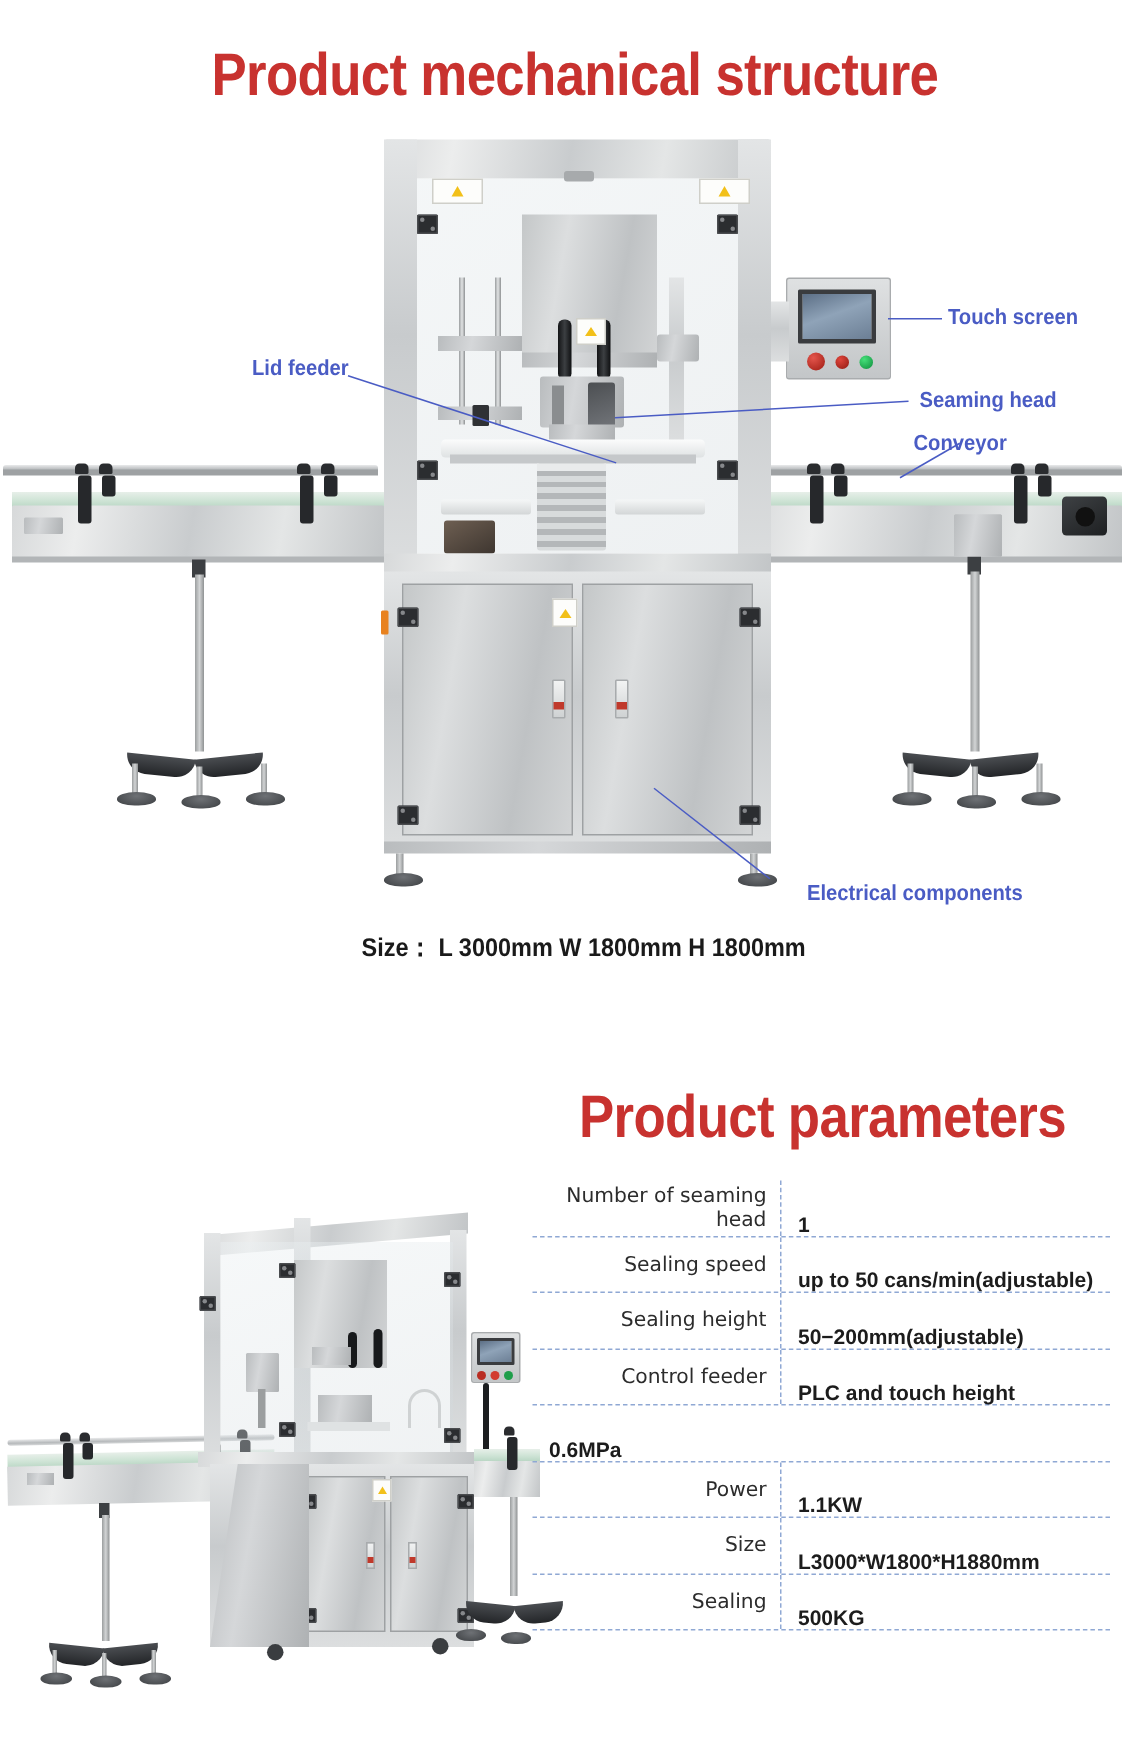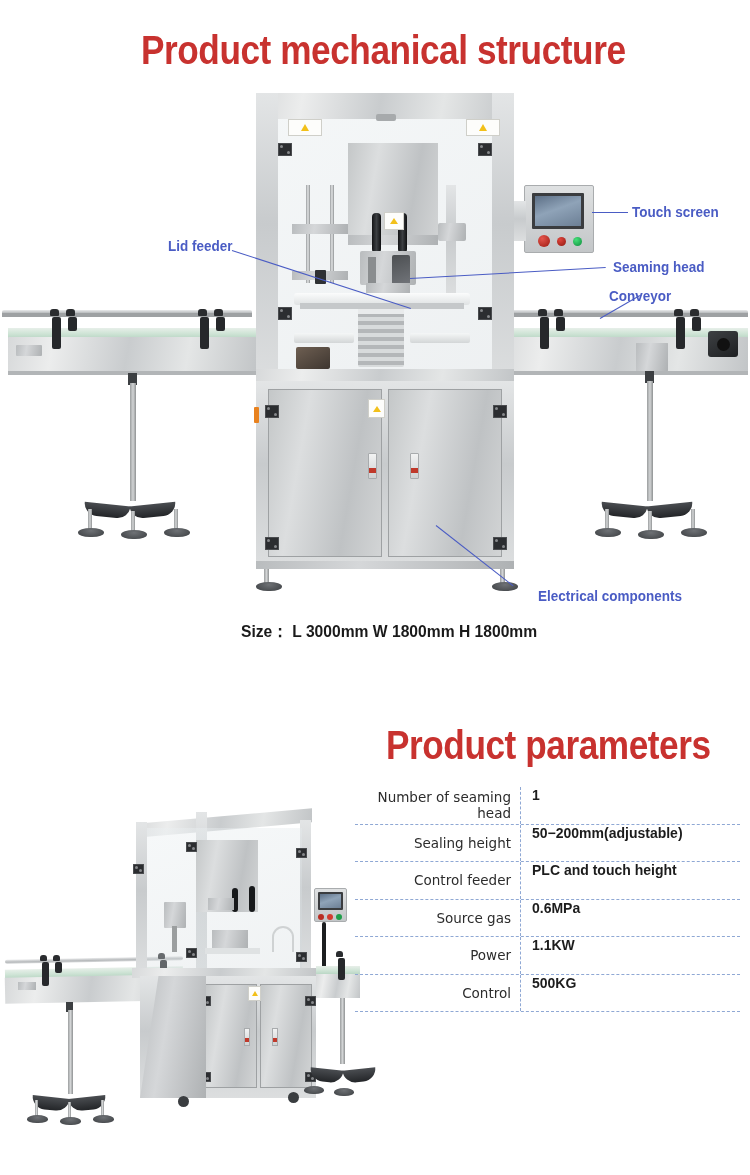--- a/index.html
+++ b/index.html
@@ -112,21 +112,21 @@
   .btn-round { position:absolute; border-radius:50%; }
 
   
   .spec-table {
     position: absolute;
     left: 355px; top: 787px;
     width: 385px;
   }
   .spec-row {
     display: flex;
-    align-items: flex-start;
+    align-items: flex-end;
     height: 37.5px;
     border-bottom: 1px dashed #8fa8d4;
   }
   .spec-row:first-child { border-top: none; }
   .spec-label {
     width: 166px;
     text-align: right;
     padding-right: 9px;
     font-size: 13.5px;
     color: #2c2c2c;
@@ -422,34 +422,41 @@
     <div class="foot-pad" style="left:304px;top:296px;width:20px;height:8px;"></div>
     <div class="foot-pad" style="left:334px;top:298px;width:20px;height:8px;"></div>
   </div>
 
   <div class="spec-table">
     <div class="spec-row">
       <div class="spec-label">Number of seaming head</div>
       <div class="spec-value">1</div>
     </div>
     <div class="spec-row">
+      <div class="spec-label">Sealing speed</div>
+      <div class="spec-value">up to 50 cans/min(adjustable)</div>
+    </div>
+    <div class="spec-row">
       <div class="spec-label">Sealing height</div>
       <div class="spec-value">50−200mm(adjustable)</div>
     </div>
     <div class="spec-row">
       <div class="spec-label">Control feeder</div>
       <div class="spec-value">PLC and touch height</div>
     </div>
     <div class="spec-row">
-      <div class="spec-label">Source gas</div>
       <div class="spec-value">0.6MPa</div>
     </div>
     <div class="spec-row">
       <div class="spec-label">Power</div>
       <div class="spec-value">1.1KW</div>
     </div>
     <div class="spec-row">
-      <div class="spec-label">Control</div>
+      <div class="spec-label">Size</div>
+      <div class="spec-value">L3000*W1800*H1880mm</div>
+    </div>
+    <div class="spec-row">
+      <div class="spec-label">Sealing</div>
       <div class="spec-value">500KG</div>
     </div>
   </div>
 
 </div>
 
 </body></html>

